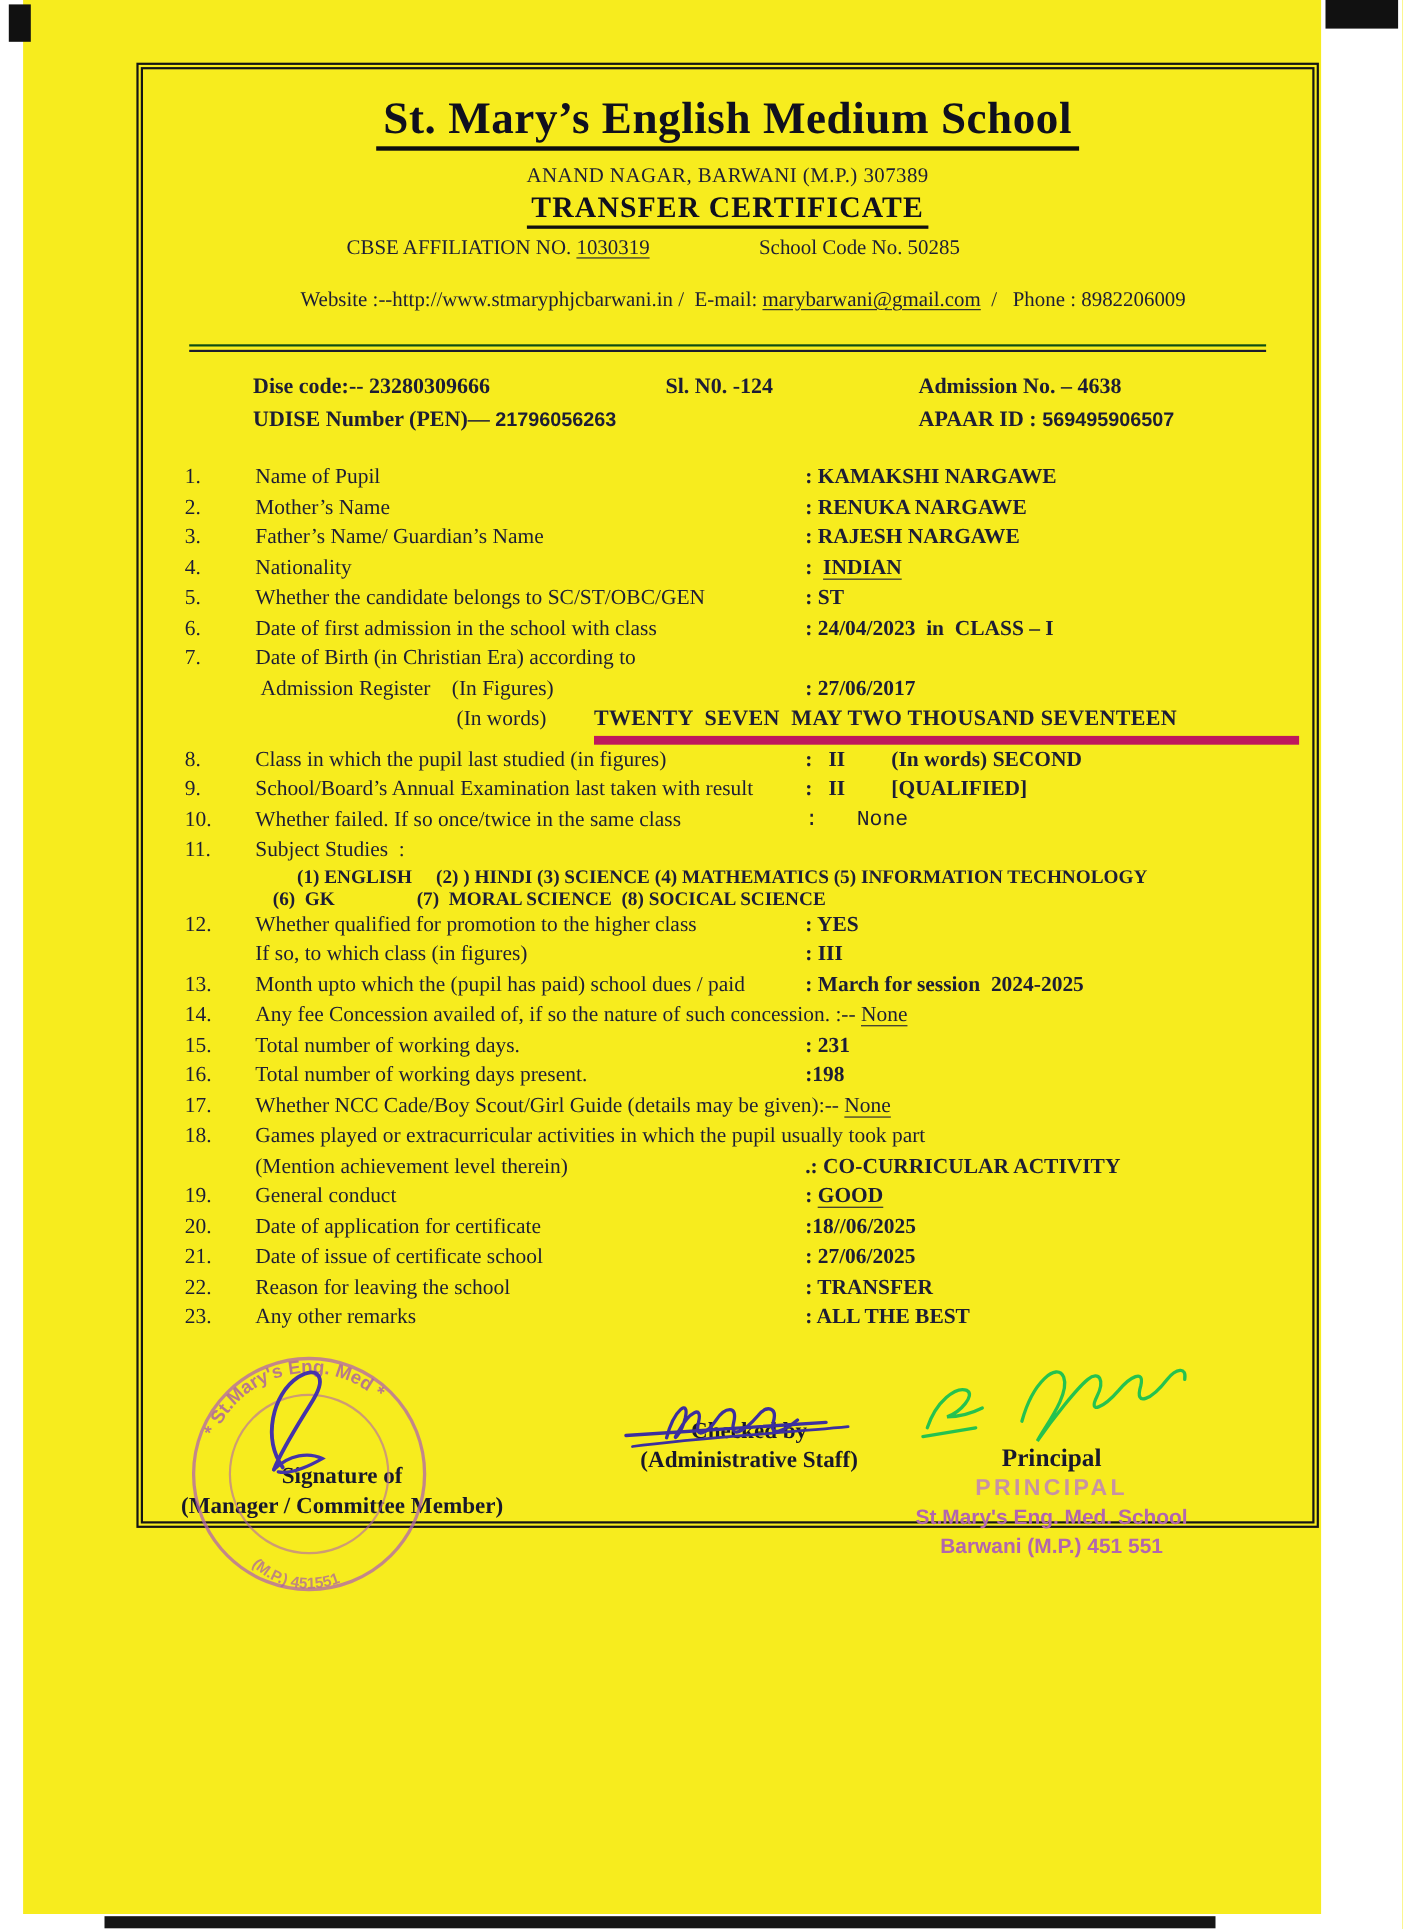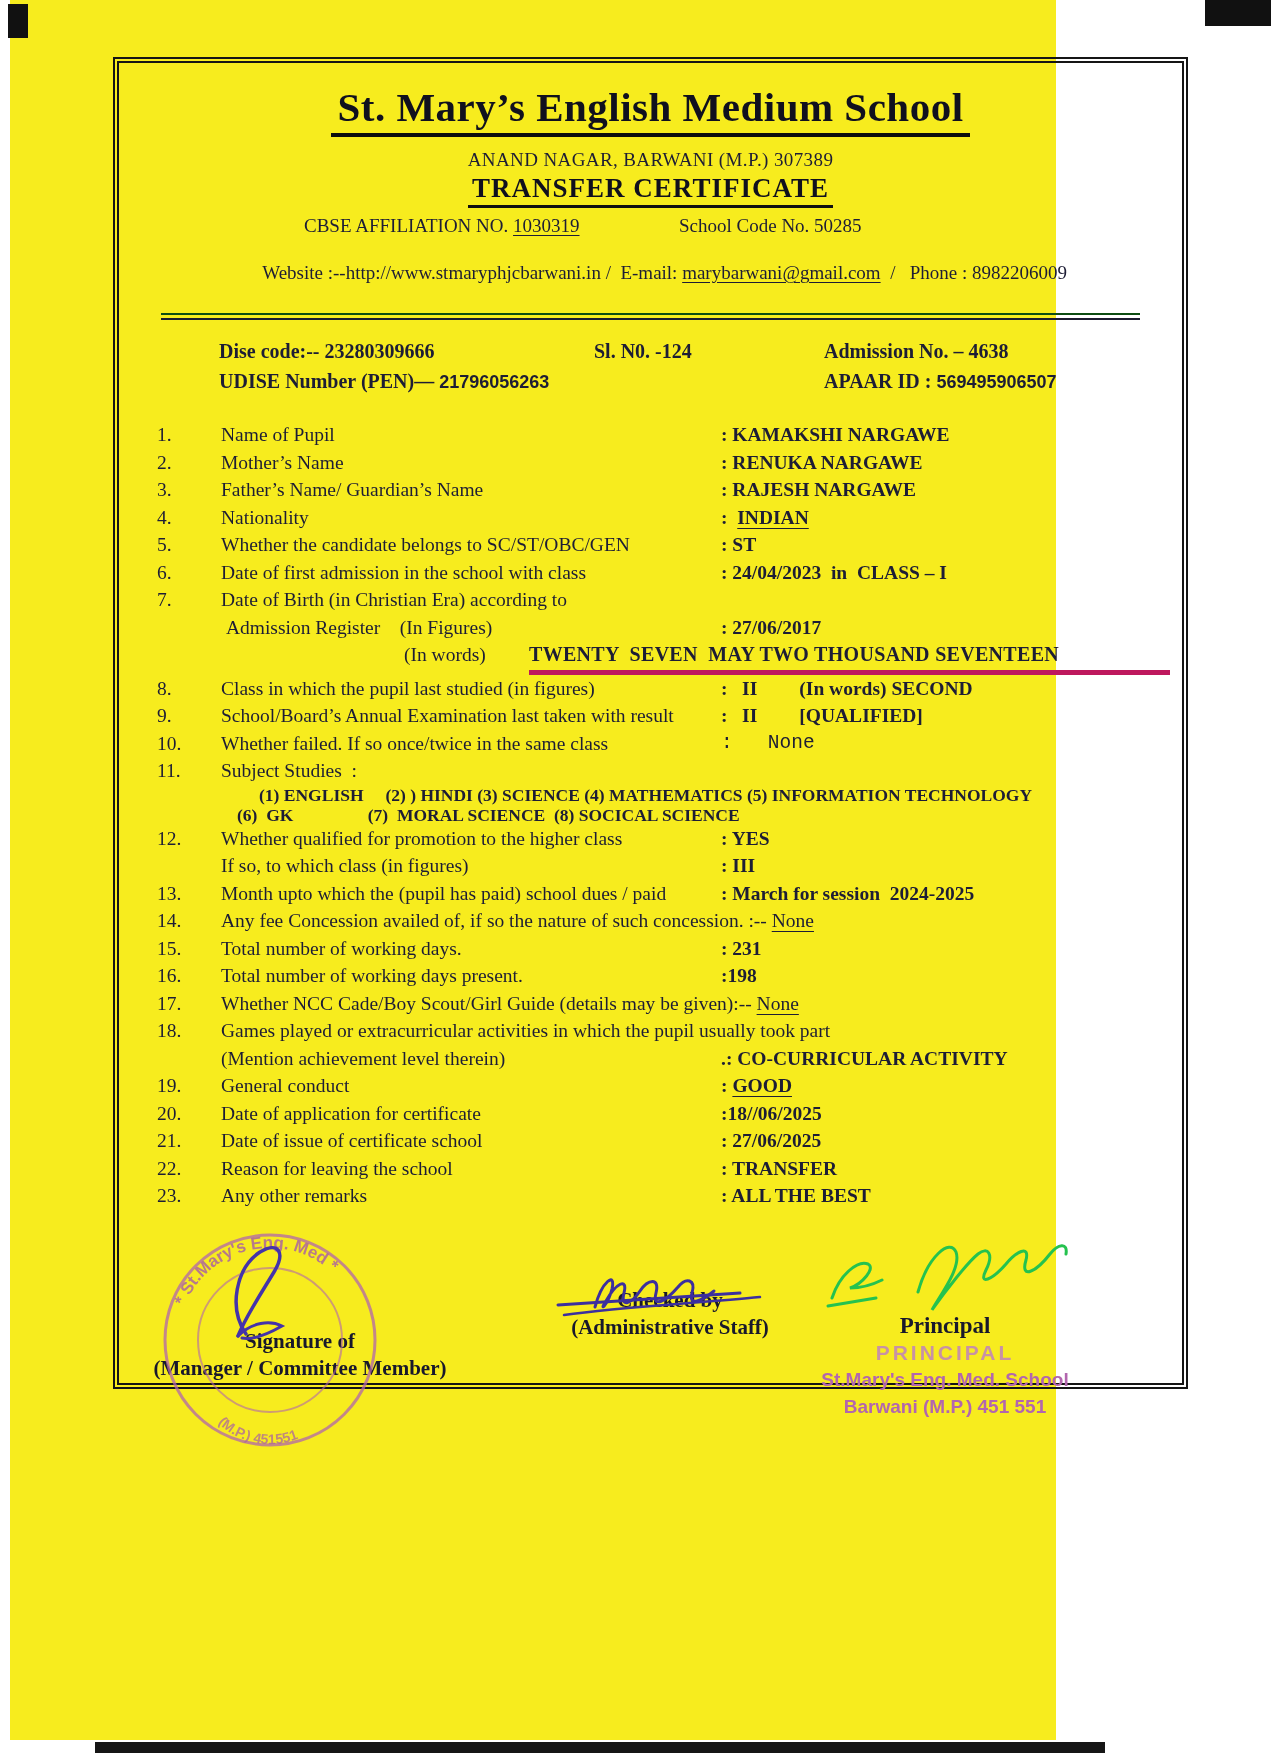--- a/index.html
+++ b/index.html
@@ -1,21 +1,21 @@
 <!DOCTYPE html>
 <html><head>
 <meta charset="utf-8">
 <style>
   html,body{margin:0;padding:0;}
   body{
     width:1275px;height:1754px;position:relative;background:#ffffff;
     font-family:"Liberation Serif","DejaVu Serif",serif;
     color:#1d1d35;overflow:hidden;
   }
-  .paper{position:absolute;left:10px;top:0;width:1046px;height:1740px;background:#f7ec1e;}
+  .paper{position:absolute;left:21px;top:0;width:1180px;height:1740px;background:#f7ec1e;}
   
   .mark-tl{position:absolute;left:8px;top:4px;width:20px;height:34px;background:#111;}
   .mark-tr{position:absolute;left:1205px;top:0;width:66px;height:26px;background:#111;}
   .mark-bottom{position:absolute;left:95px;top:1742px;width:1010px;height:11px;background:#161616;}
 
   .frame{
     position:absolute;left:103px;top:57px;width:1075px;height:1332px;
     border:6px double #151515;box-sizing:border-box;
   }
 
@@ -53,21 +53,21 @@
   .label{flex:0 0 500px;}
   .value{flex:1;font-weight:bold;}
   .value.normal{font-weight:normal;font-family:Liberation Mono, monospace;}
   .note{font-weight:bold;margin-left:42px;}
   .flow{flex:1;}
   .uline{text-decoration:underline;text-underline-offset:4px;}
   .words-row{display:flex;line-height:27.5px;padding-left:285px;}
   .words-label{flex:0 0 125px;}
   .words-value{
     flex:1;font-weight:bold;font-size:20px;letter-spacing:0.3px;
-    border-bottom:5px solid #be185d;padding-bottom:1px;margin-right:12px;white-space:pre;
+    border-bottom:8px solid #be185d;padding-bottom:1px;margin-right:12px;white-space:pre;
   }
   .subj{font-weight:bold;font-size:17.5px;line-height:20px;white-space:pre;}
   .subj1{padding-left:140px;}
   .subj2{padding-left:118px;}
 
   
   .sig-zone{position:absolute;left:0;top:1150px;width:1275px;height:420px;}
   .sig-text{font-weight:bold;font-size:21px;color:#18182c;text-align:center;line-height:27px;}
   .sig-left{position:absolute;left:120px;top:100px;width:340px;}
   .sig-mid{position:absolute;left:520px;top:105px;width:280px;}

